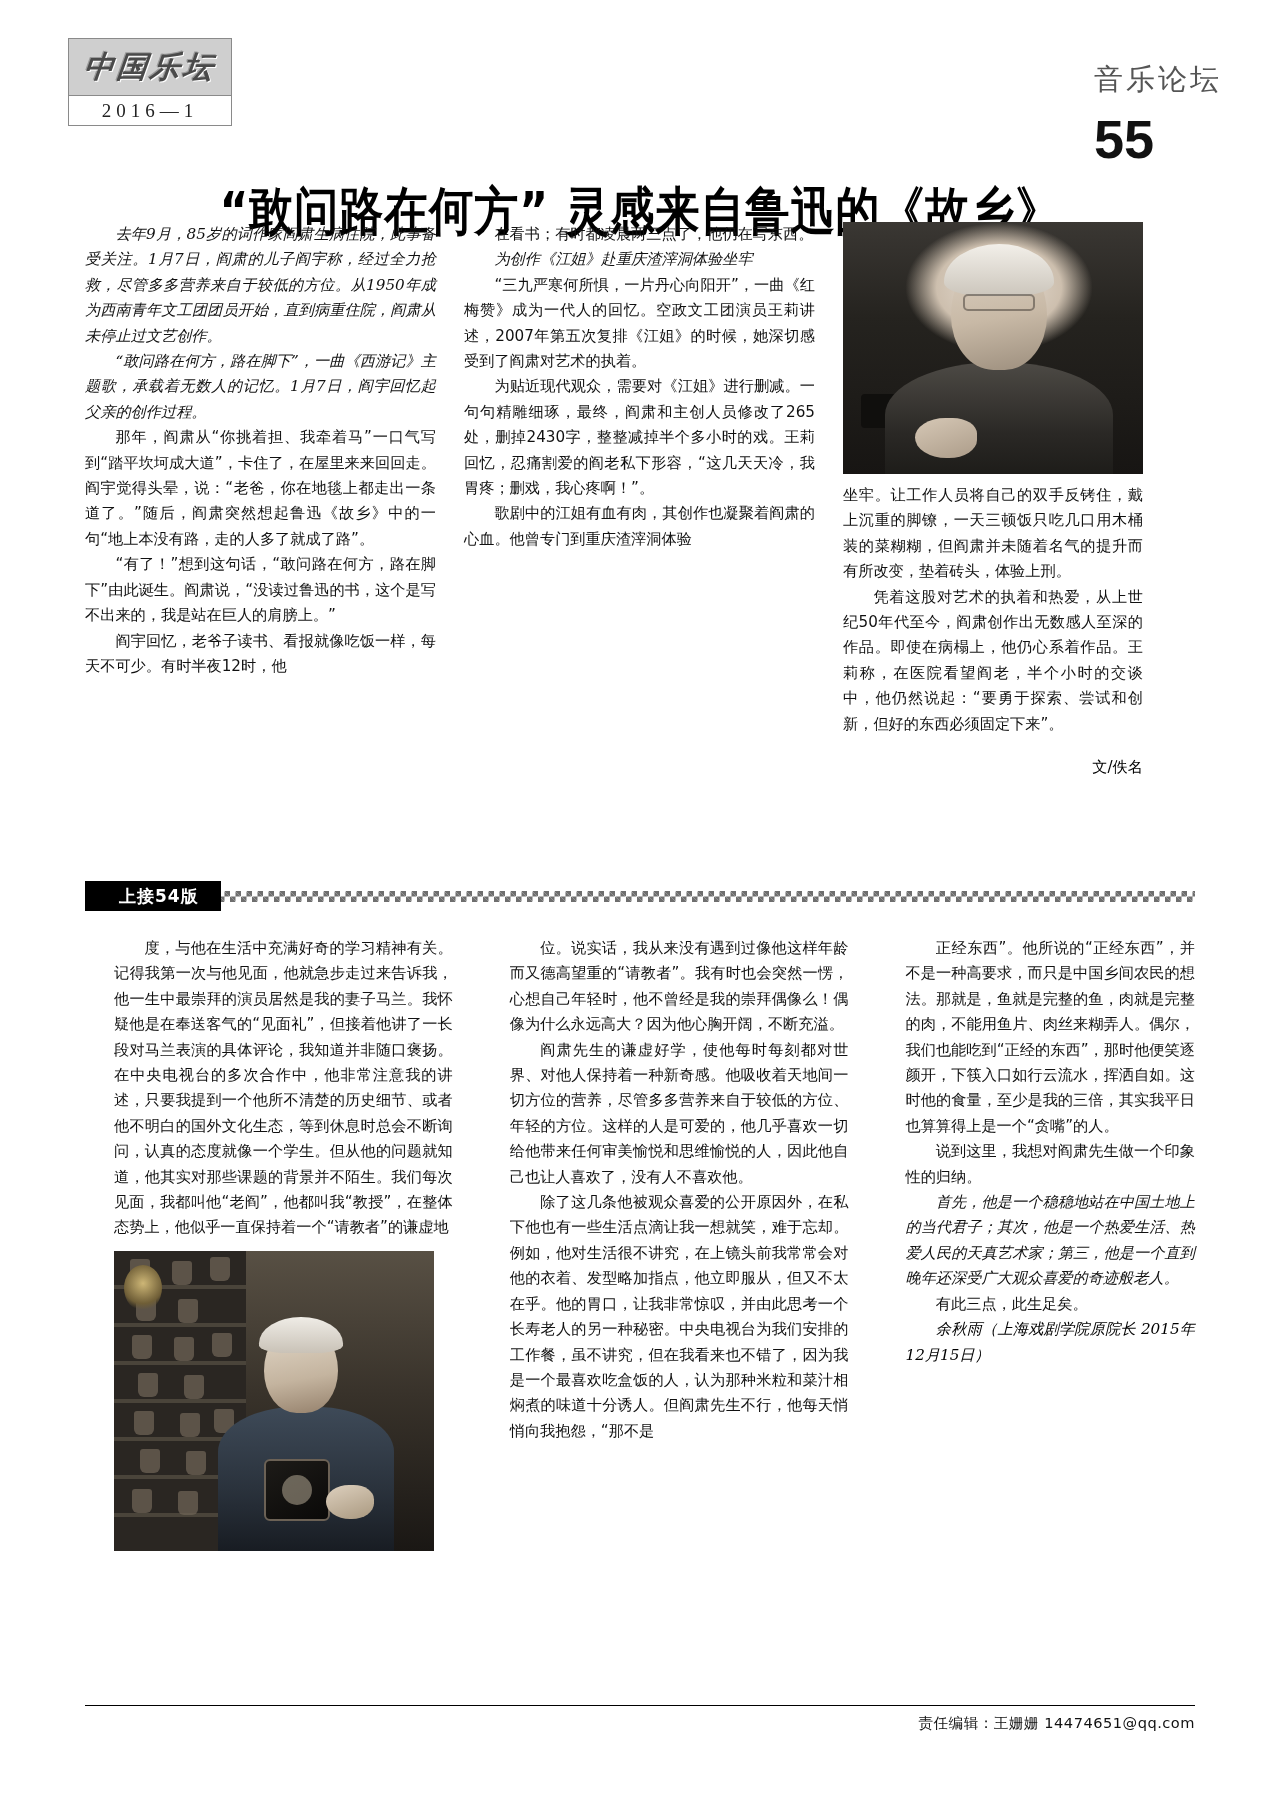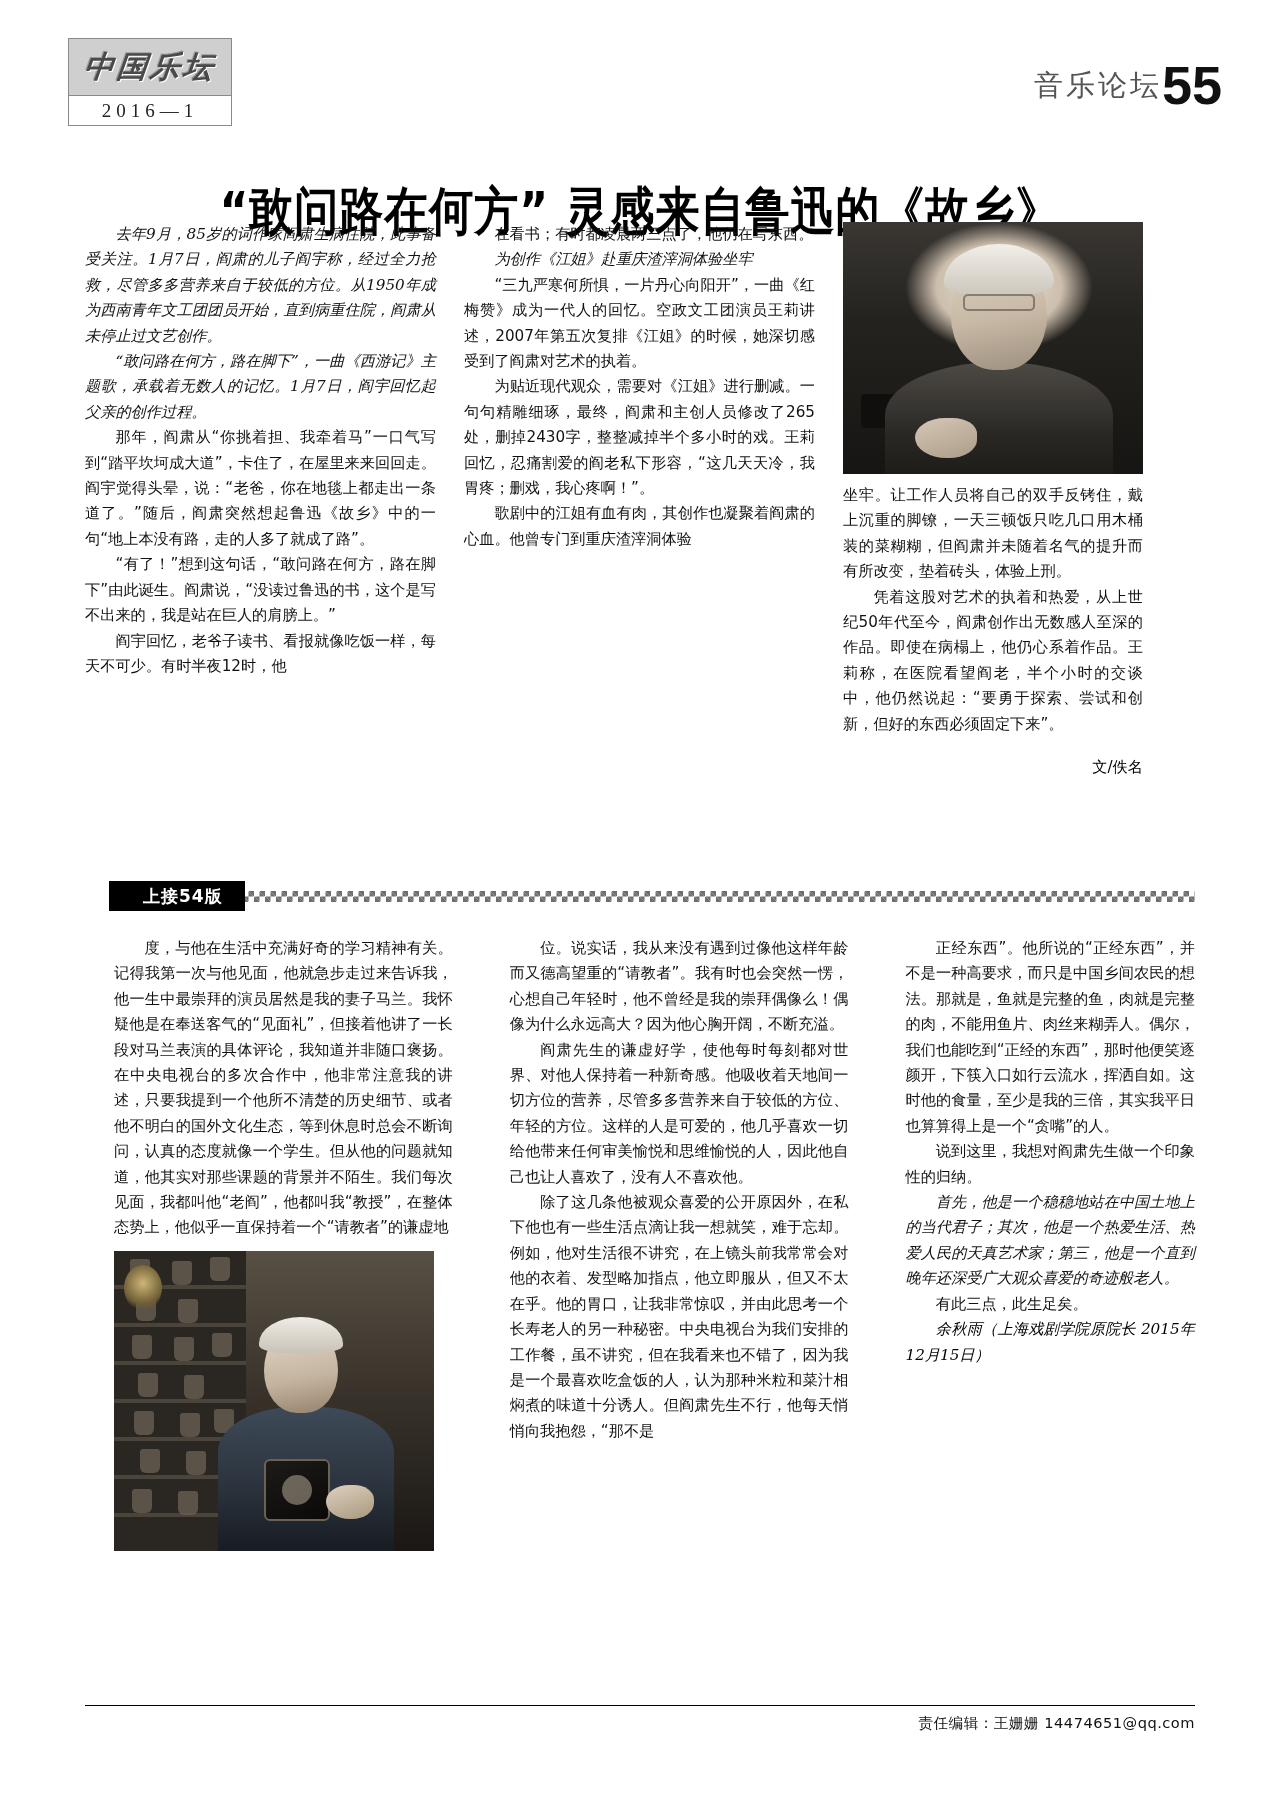--- a/index.html
+++ b/index.html
@@ -57,21 +57,23 @@
     font-family: "Liberation Serif", serif;
     font-size: 19px;
     letter-spacing: 5px;
     color: #222;
   }
 
   .header-section {
     position: absolute;
     right: 58px; top: 60px;
     display: flex;
-    align-items: center;
+    align-items: flex-start;
+    gap: 14px;
+    flex-direction: column;
   }
   .header-section-name {
     font-family: "DejaVu Serif", serif;
     font-size: 29px;
     color: #555;
     letter-spacing: 3px;
   }
   .header-page-no {
     font-family: "Liberation Sans", sans-serif;
     font-size: 54px;
@@ -221,21 +223,20 @@
     font-weight: 700;
     font-size: 17px;
     letter-spacing: 1px;
     padding: 6px 22px 6px 34px;
     height: 30px;
     line-height: 18px;
     display: flex;
     align-items: center;
     position: relative;
     z-index: 2;
-    margin-left: 24px;
   }
   .cont-rule {
     flex: 1;
     height: 11px;
     margin-left: -2px;
     background-image:
       linear-gradient(45deg, #555 25%, transparent 25%, transparent 75%, #555 75%),
       linear-gradient(45deg, #555 25%, transparent 25%, transparent 75%, #555 75%);
     background-size: 11px 11px;
     background-position: 0 0, 5.5px 5.5px;

